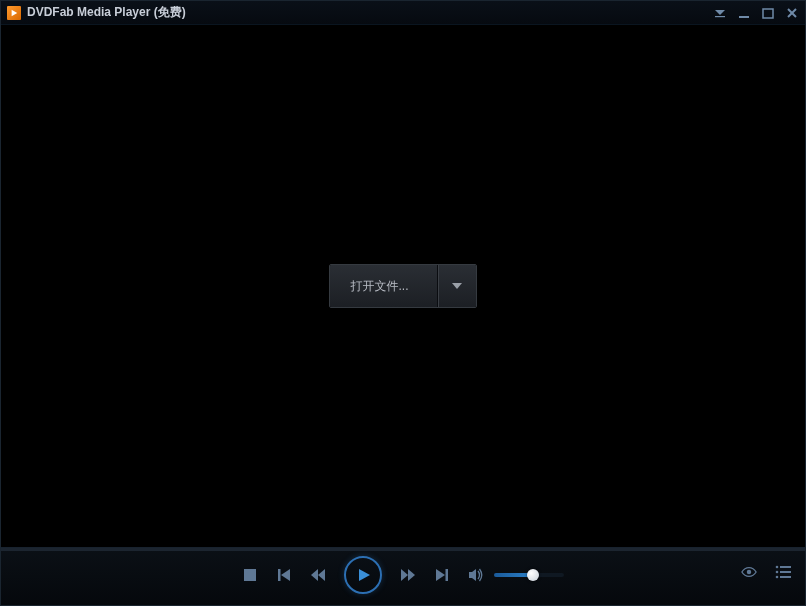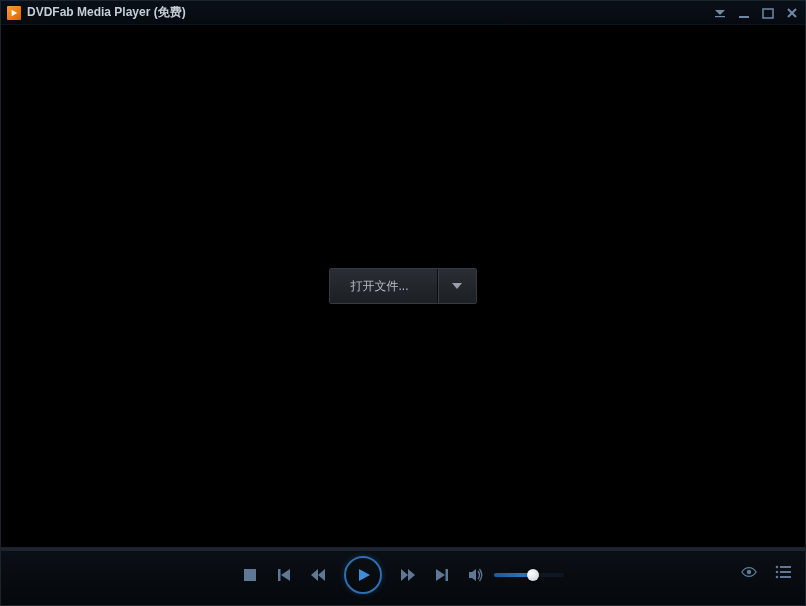--- a/index.html
+++ b/index.html
@@ -54,21 +54,21 @@
       bottom: 58px;
       left: 0;
       right: 0;
       background: #000;
       display: flex;
       align-items: center;
       justify-content: center;
     }
     .open-file-group {
       display: flex;
-      height: 36px;
+      height: 44px;
       border: 1px solid #353a40;
       border-radius: 2px;
       overflow: hidden;
     }
     .open-file-btn {
       background: linear-gradient(#2a2e34, #1c1f24);
       color: #b8bcc4;
       font-size: 12px;
       padding: 0 28px 0 20px;
       display: flex;

